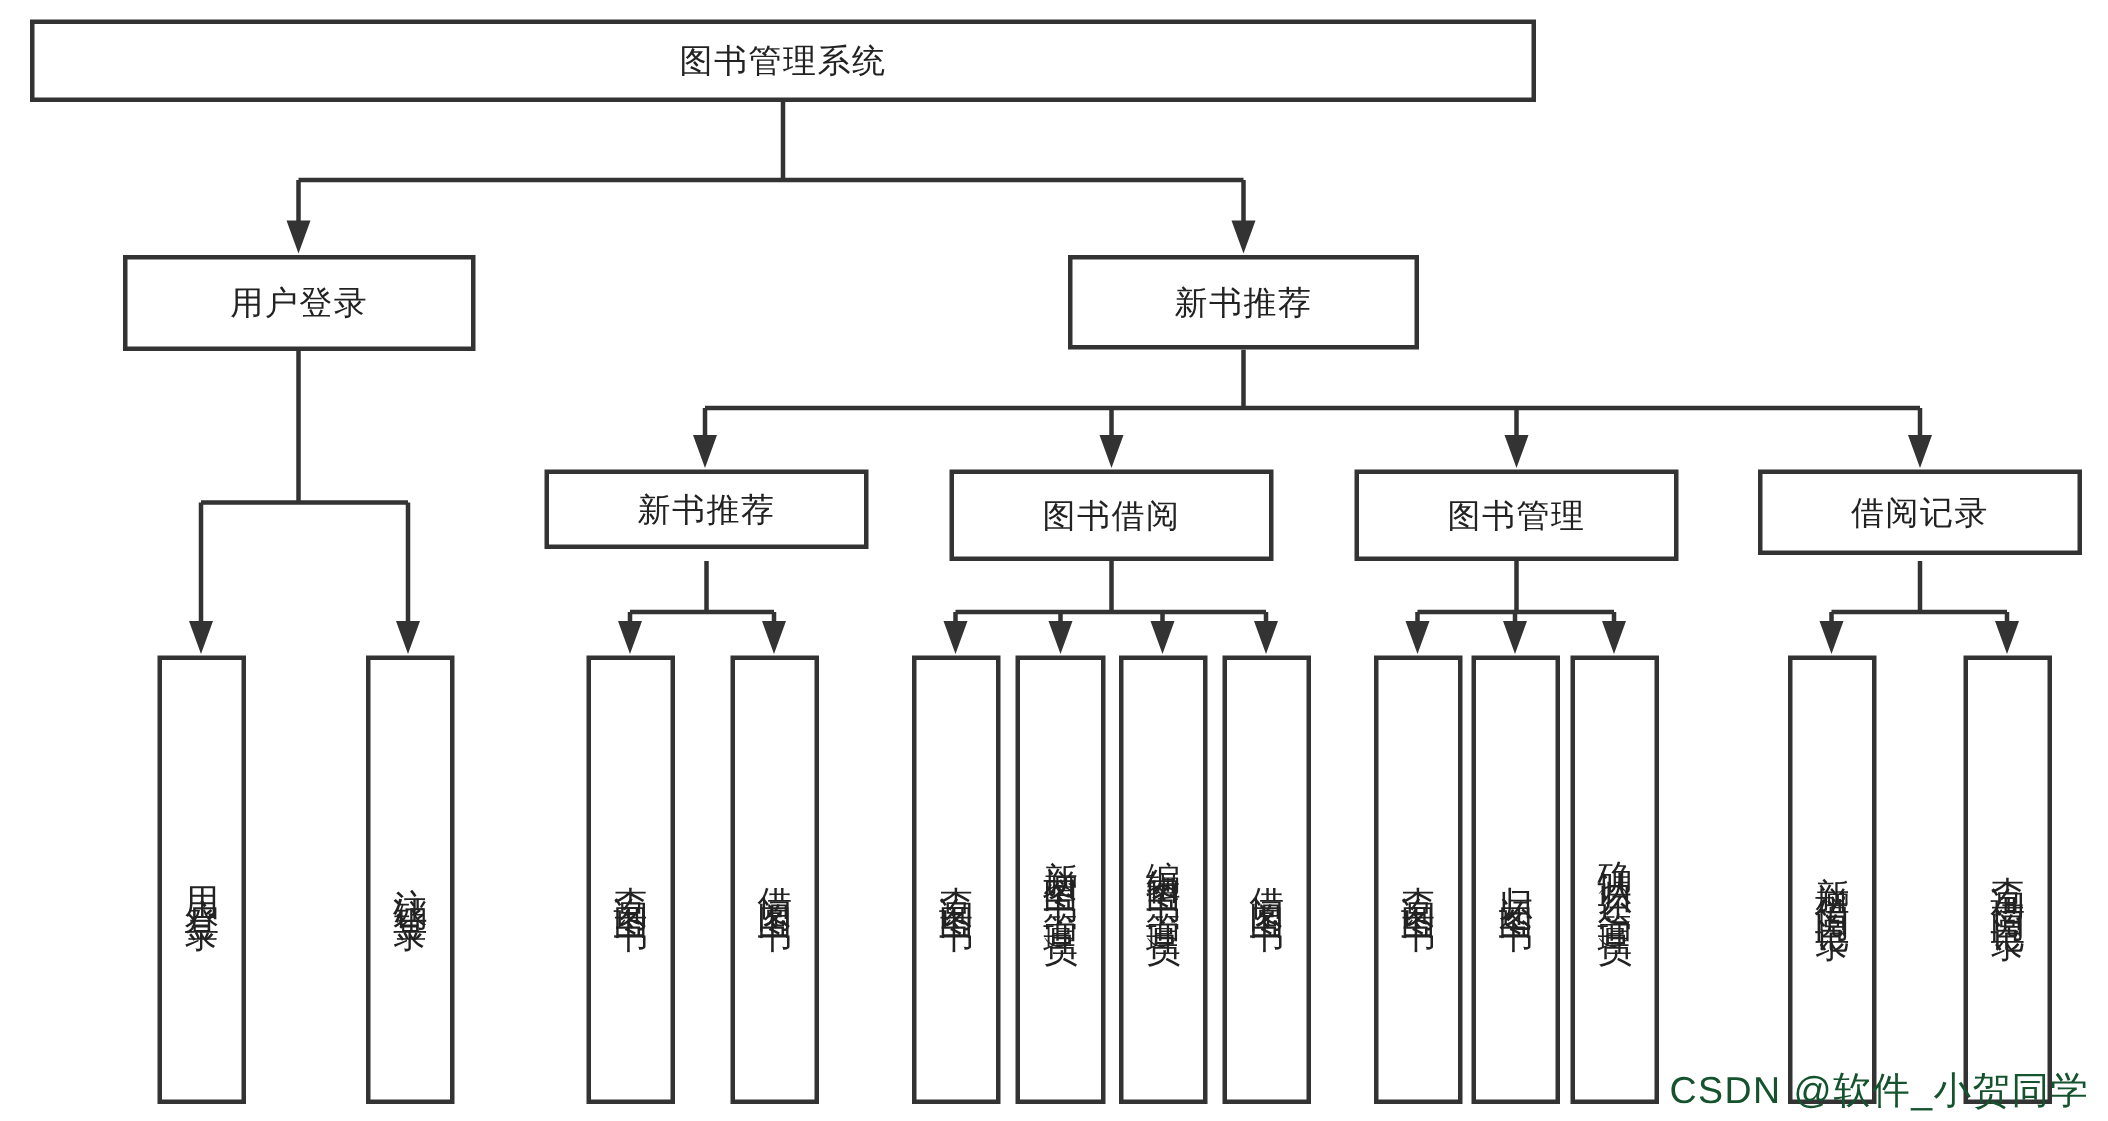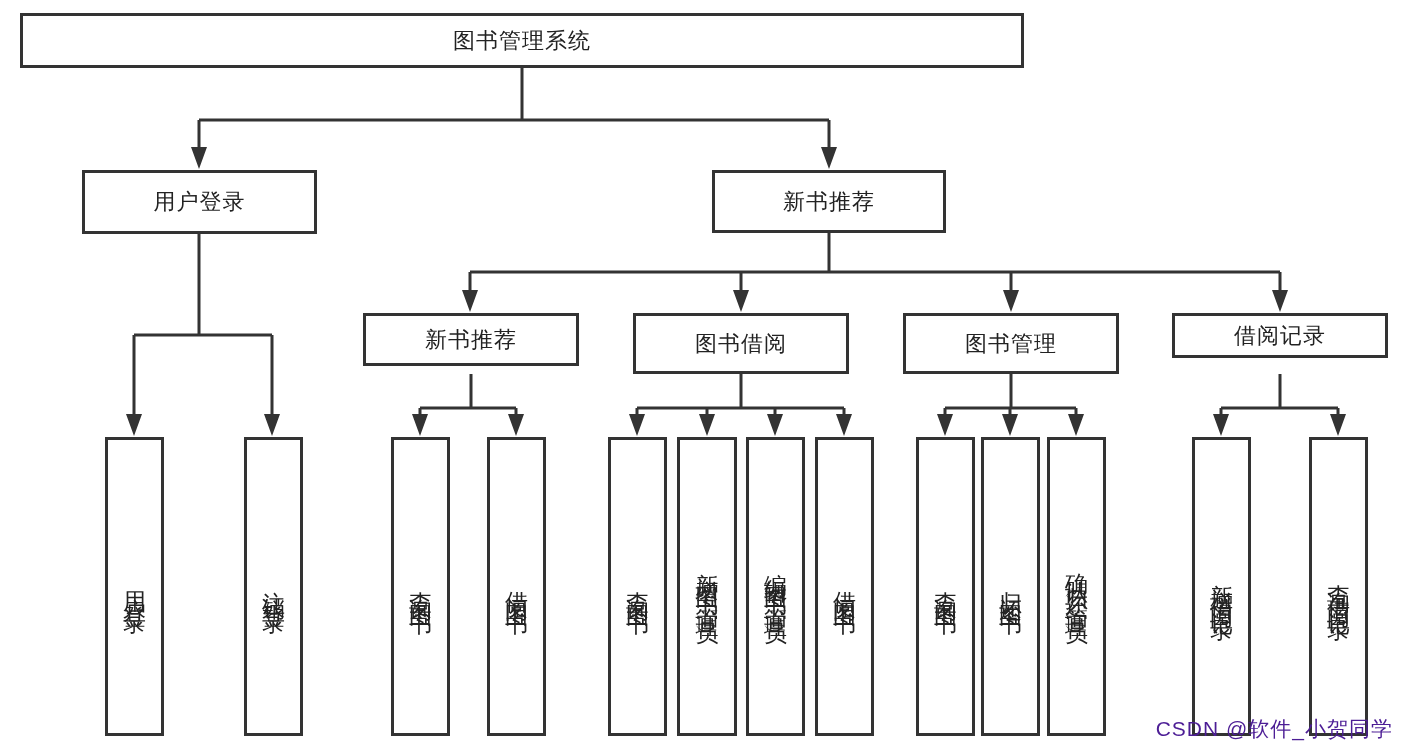--- a/index.html
+++ b/index.html
@@ -41,22 +41,22 @@
   #wires {
     position: absolute;
     left: 0;
     top: 0;
     pointer-events: none;
   }
   #watermark {
     position: absolute;
     right: 12px;
     bottom: 4px;
-    font-size: 21px;
-    color: #4c1d95;
+    font-size: 25px;
+    color: #14532d;
     letter-spacing: 1px;
     white-space: nowrap;
     z-index: 5;
   }
 </style>
 </head>
 <body>
 
 <div id="canvas">
 
@@ -116,21 +116,21 @@
 
   <div class="node h-node" style="left:363px; top:313px; width:216px; height:53px">
     <span>新书推荐</span>
   </div>
   <div class="node h-node" style="left:633px; top:313px; width:216px; height:61px">
     <span>图书借阅</span>
   </div>
   <div class="node h-node" style="left:903px; top:313px; width:216px; height:61px">
     <span>图书管理</span>
   </div>
-  <div class="node h-node" style="left:1172px; top:313px; width:216px; height:45px">
+  <div class="node h-node" style="left:1172px; top:313px; width:216px; height:57px">
     <span>借阅记录</span>
   </div>
 
   <div class="node v-node" style="left:105px; top:437px; width:59px; height:299px">
     <span>用户登录</span>
   </div>
   <div class="node v-node" style="left:244px; top:437px; width:59px; height:299px">
     <span>注销登录</span>
   </div>
 

